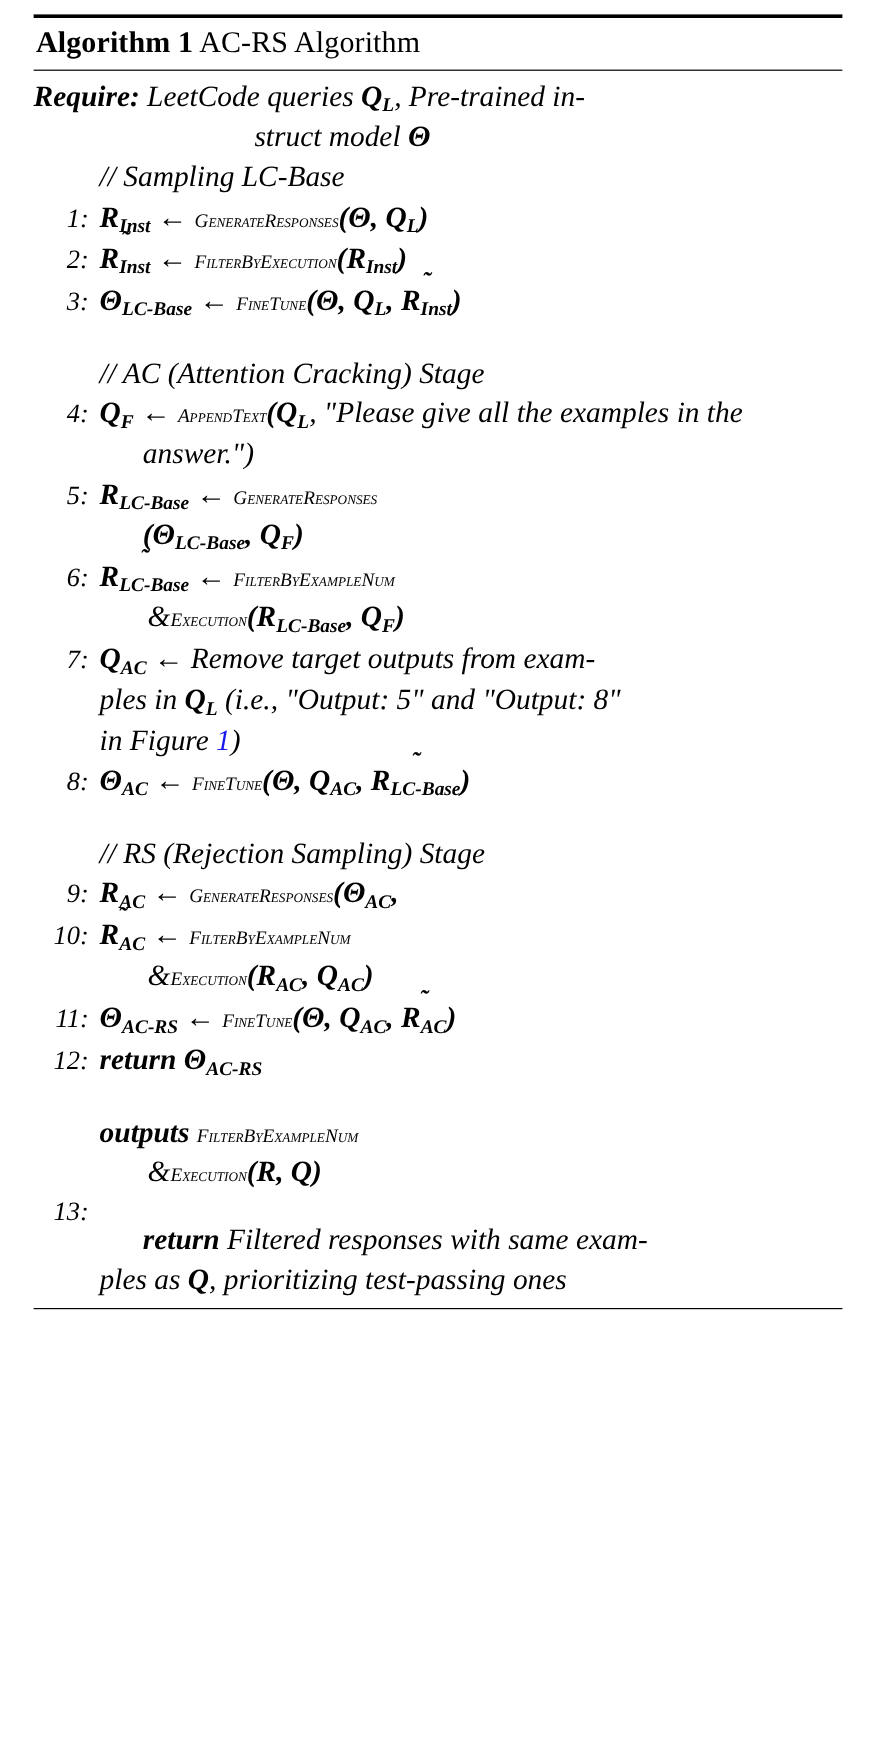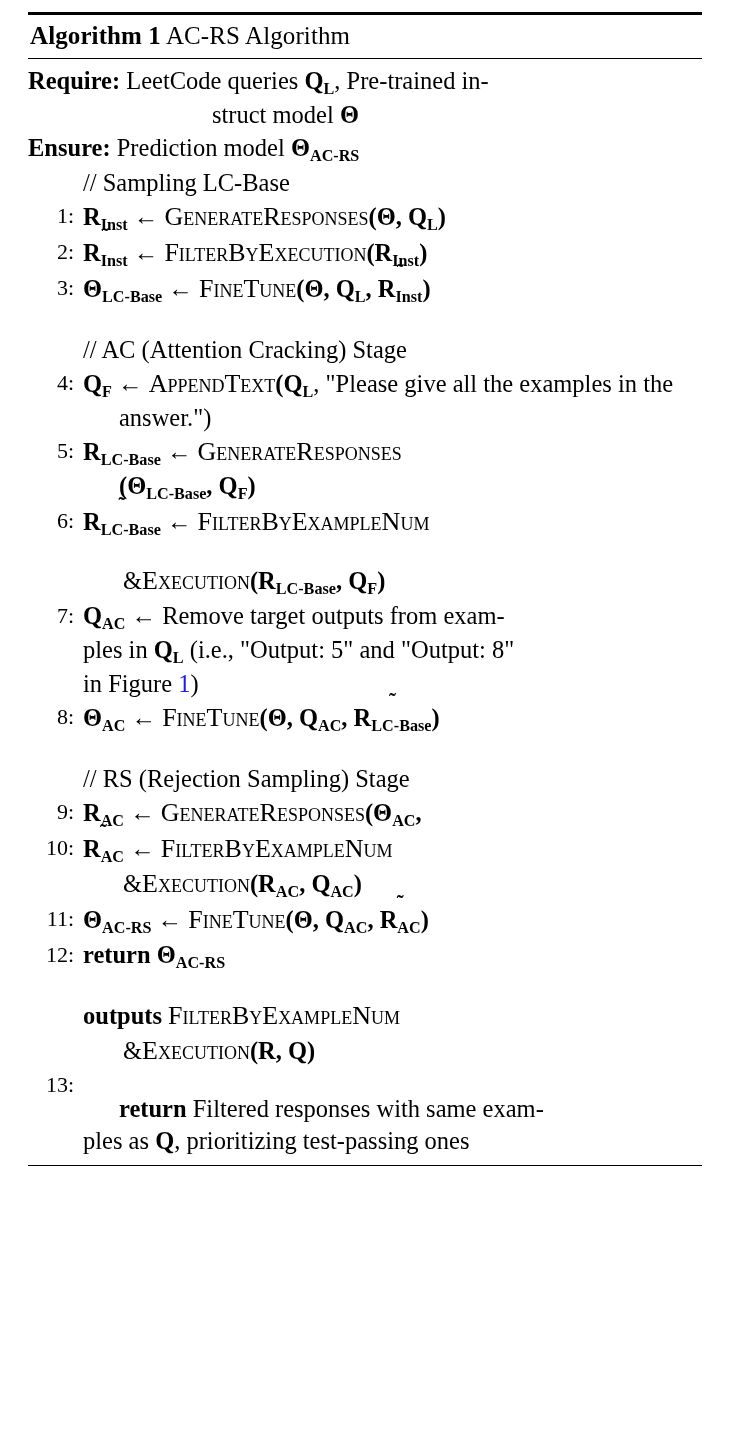--- a/index.html
+++ b/index.html
@@ -34,20 +34,21 @@
     font-size: 25px;
     padding: 7px 2px 8px 2px;
     letter-spacing: 0.1px;
   }
   .caption .algname {
     font-weight: bold;
   }
   .body {
     padding-top: 6px;
     padding-bottom: 6px;
+    font-style: italic;
   }
   .line {
     display: flex;
     align-items: flex-start;
     font-size: 24.5px;
     line-height: 1.32;
     margin-bottom: 1px;
   }
   .num {
     flex: 0 0 46px;
@@ -65,21 +66,21 @@
     text-indent: 0;
   }
   .hang .wrap {
     display: block;
     padding-left: 36px;
     text-indent: -36px;
   }
   b, .kw { font-weight: bold; }
   .sc {
     font-variant: small-caps;
-    font-size: 26px;
+    font-size: 16px;
   }
   .bm {
     font-weight: bold;
   }
   .sub {
     font-size: 0.66em;
     vertical-align: -0.28em;
     font-weight: bold;
   }
   .tilde-wrap {
@@ -130,26 +131,20 @@
         <span class="wrap" style="padding-left:92px; text-indent:-92px;">
           <b>Require:</b>
           <span>LeetCode queries </span><span class="bm"><span>Q</span><span class="sub">L</span></span><span>, Pre-trained in-</span>
           <span style="display:block; padding-left:92px; text-indent:0;">
             <span>struct model </span><span class="bm">Θ</span>
           </span>
         </span>
       </div>
     </div>
 
-    <div class="line">
-      <div class="content">
-        <b>Ensure:</b>
-        <span>Prediction model </span><span class="bm"><span>Θ</span><span class="sub">AC-RS</span></span>
-      </div>
-    </div>
 
     <div class="line">
       <div class="num"></div>
       <div class="content comment">// Sampling LC-Base</div>
     </div>
 
     <div class="line">
       <div class="num">1:</div>
       <div class="content">
         <span class="bm">R<span class="sub">Inst</span></span>
@@ -203,21 +198,21 @@
         <span style="display:block; padding-left:36px;"><span class="bm">(Θ<span class="sub">LC-Base</span>,&nbsp;Q<span class="sub">F</span>)</span></span>
       </div>
     </div>
 
     <div class="line">
       <div class="num">6:</div>
       <div class="content">
         <span class="bm tilde-wrap"><span class="tl">˜</span>R<span class="sub">LC-Base</span></span>
         <span>←</span>
         <span class="sc">FilterByExampleNum</span>
-        <span style="display:block; padding-left:40px;margin-top:24px;"><span>&amp;</span><span class="sc">Execution</span><span class="bm">(R<span class="sub">LC-Base</span>,&nbsp;Q<span class="sub">F</span>)</span></span>
+        <span style="display:block; padding-left:40px;"><span>&amp;</span><span class="sc">Execution</span><span class="bm">(R<span class="sub">LC-Base</span>,&nbsp;Q<span class="sub">F</span>)</span></span>
       </div>
     </div>
 
     <div class="line">
       <div class="num">7:</div>
       <div class="content">
         <span class="bm">Q<span class="sub">AC</span></span>
         <span>←</span>
         <span>Remove target outputs from exam-</span>
         <span style="display:block;"><span>ples in </span><span class="bm">Q<span class="sub">L</span></span><span> (i.e., "Output: 5" and "Output: 8"</span></span>

